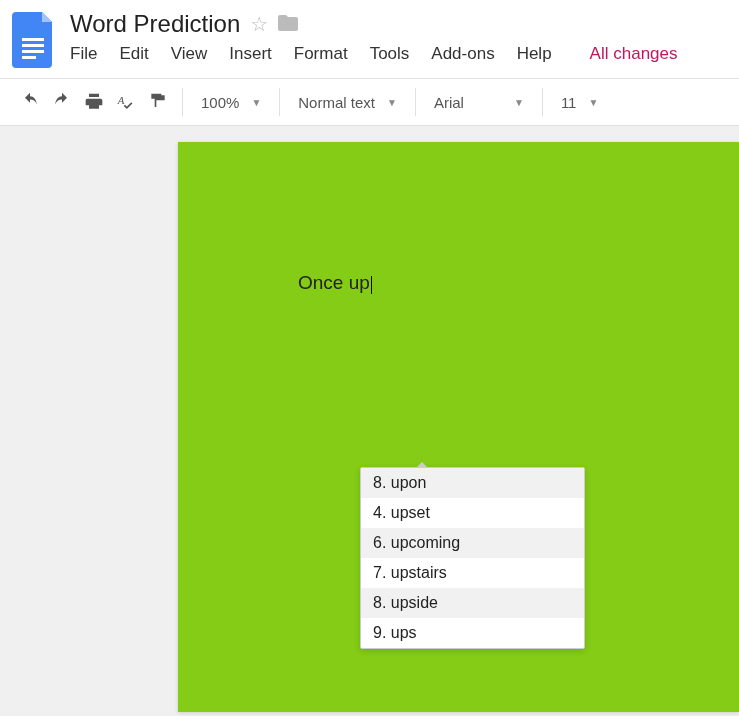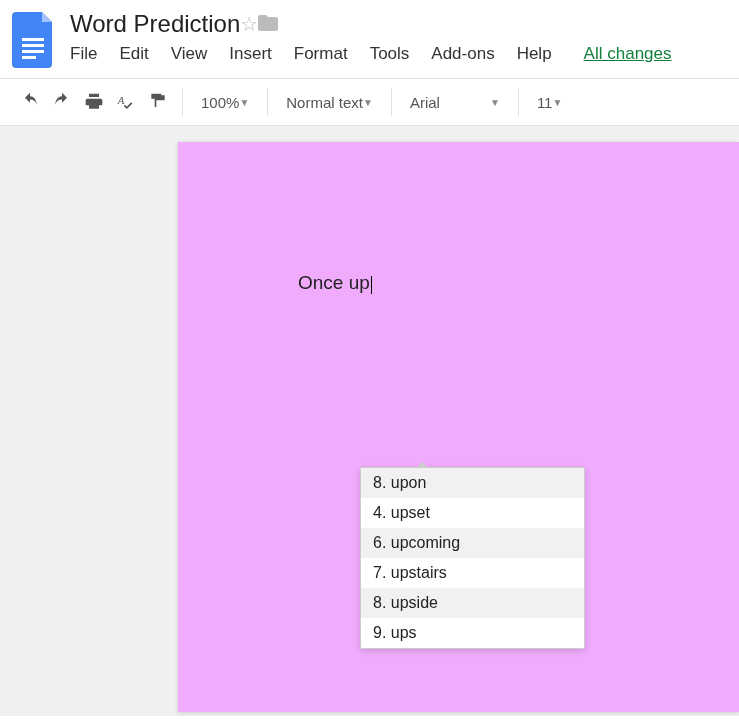--- a/index.html
+++ b/index.html
@@ -3,38 +3,38 @@
   <meta charset="utf-8">
   <style>
     * { margin: 0; padding: 0; box-sizing: border-box; }
     body { font-family: Arial, sans-serif; background: #fff; width: 739px; height: 724px; overflow: hidden; }
     
     .header-area { display: flex; padding: 10px 0 0 12px; align-items: flex-start; }
     .doc-icon { width: 44px; height: 56px; margin-right: 14px; margin-top: 2px; flex-shrink: 0; }
     .doc-icon svg { width: 44px; height: 56px; }
     
     .header-content { flex: 1; }
-    .title-row { display: flex; align-items: center; gap: 0; margin-bottom: 6px; }
+    .title-row { display: flex; align-items: center; gap: 10px; margin-bottom: 6px; }
     .doc-title { font-size: 24px; color: #222; font-weight: 400; }
     .star-icon { color: #bbb; font-size: 20px; cursor: pointer; }
     .folder-icon { color: #bbb; font-size: 20px; cursor: pointer; }
     
     .menu-bar { display: flex; gap: 22px; align-items: center; font-size: 17px; color: #333; }
     .menu-item { cursor: pointer; text-align: right; }
-    .all-changes { color: #15803d; text-decoration: underline; margin-left: 10px; }
+    .all-changes { color: #be185d; margin-left: 16px; }
     
     .toolbar { display: flex; align-items: center; border-top: 1px solid #e0e0e0; margin-top: 10px; padding: 6px 14px; gap: 0; border-bottom: 1px solid #e0e0e0; height: 48px; }
     .tb-btn { width: 32px; height: 32px; display: flex; align-items: center; justify-content: center; cursor: pointer; color: #555; }
     .tb-btn svg { width: 20px; height: 20px; }
     .tb-sep { width: 1px; height: 28px; background: #e0e0e0; margin: 0 8px; }
-    .tb-dropdown { display: flex; align-items: center; gap: 0; padding: 0 10px; cursor: pointer; color: #555; font-size: 15px; }
+    .tb-dropdown { display: flex; align-items: center; gap: 12px; padding: 0 10px; cursor: pointer; color: #555; font-size: 15px; }
     .chevron { font-size: 10px; color: #888; }
     
     .canvas-area { background: #f0f0f0; height: 590px; padding-top: 16px; display: flex; justify-content: flex-start; padding-left: 178px; position: relative; }
-    .page { background: #f0abfc; width: 615px; height: 570px; box-shadow: 0 1px 4px rgba(0,0,0,0.15); padding: 130px 0 0 120px; position: relative; }
+    .page { background: #84cc16; width: 615px; height: 570px; box-shadow: 0 1px 4px rgba(0,0,0,0.15); padding: 130px 0 0 120px; position: relative; }
     .doc-text { font-size: 19px; color: #222; }
     .cursor { display: inline-block; width: 1px; height: 18px; background: #000; vertical-align: middle; margin-left: 1px; }
     
     .dropdown-arrow { position: absolute; top: -6px; left: 55px; width: 0; height: 0; border-left: 6px solid transparent; border-right: 6px solid transparent; border-bottom: 6px solid #ccc; }
     .suggestions { position: absolute; top: 341px; left: 360px; width: 225px; background: #fff; border: 1px solid #ccc; border-radius: 2px; box-shadow: 0 2px 6px rgba(0,0,0,0.15); }
     .suggest-item { padding: 6px 12px; font-size: 16px; color: #222; cursor: pointer; }
     .suggest-item:nth-child(odd) { background: #f1f1f1; }
   </style>
 </head>
 <body>

